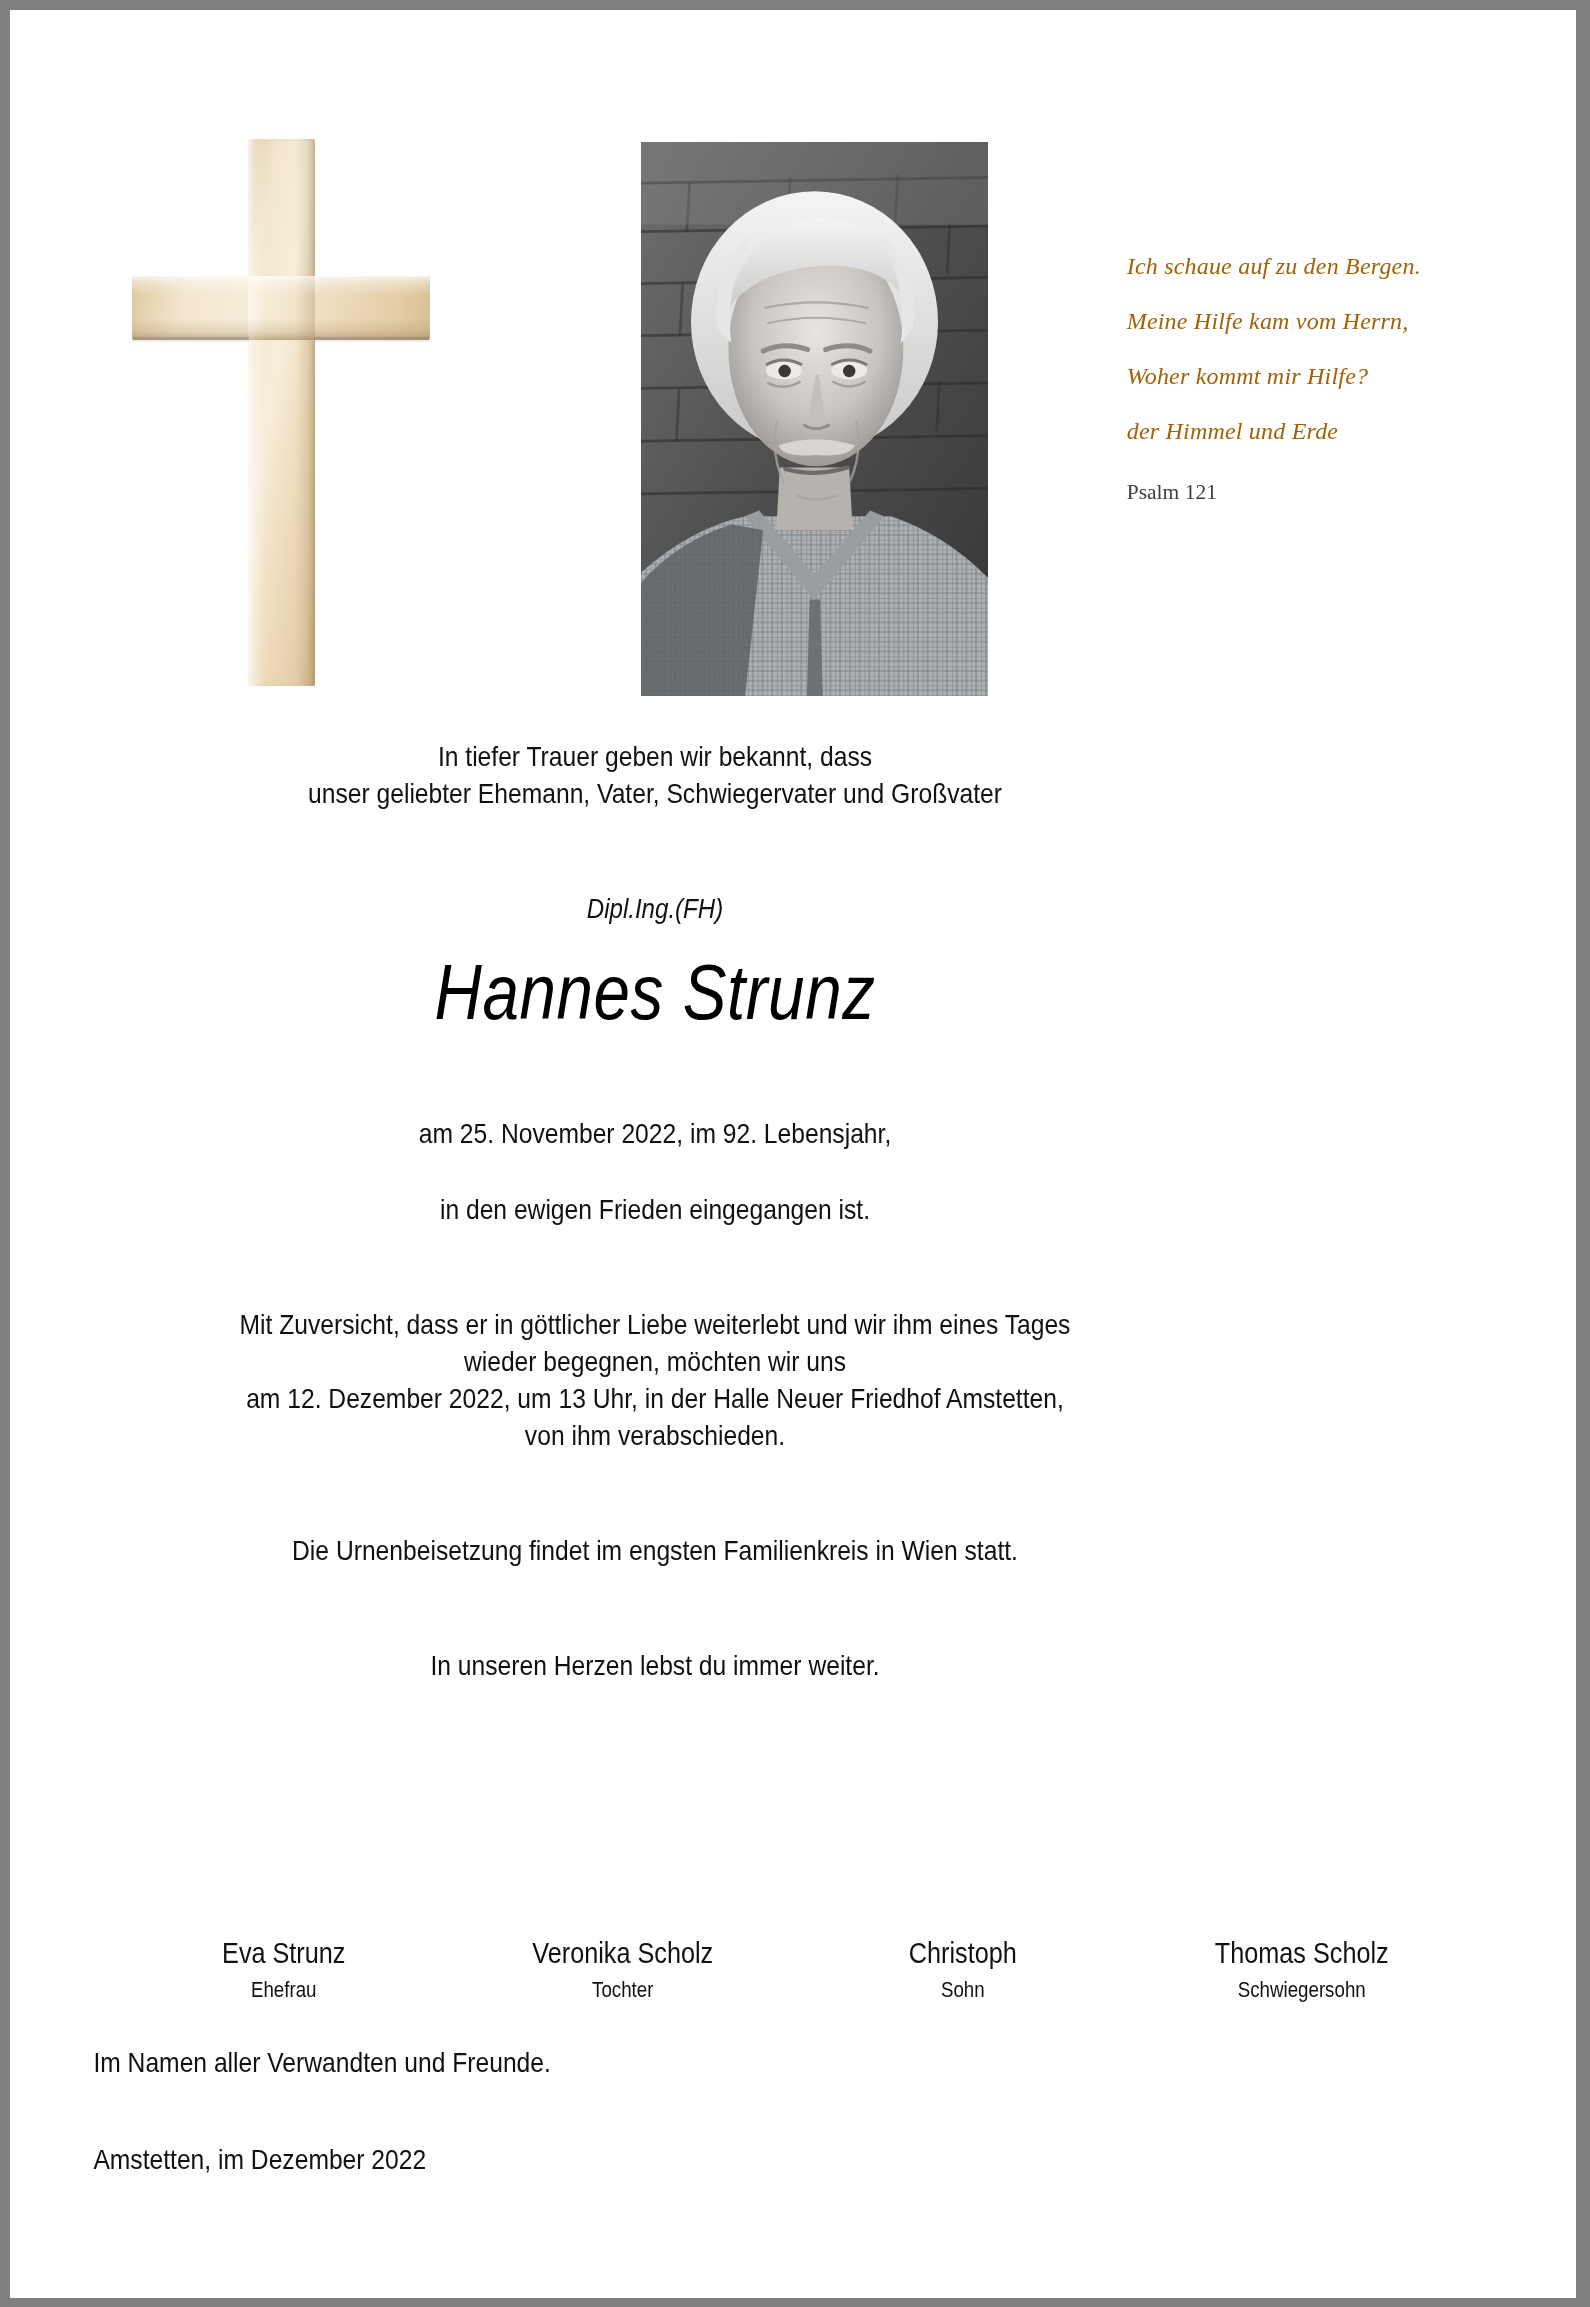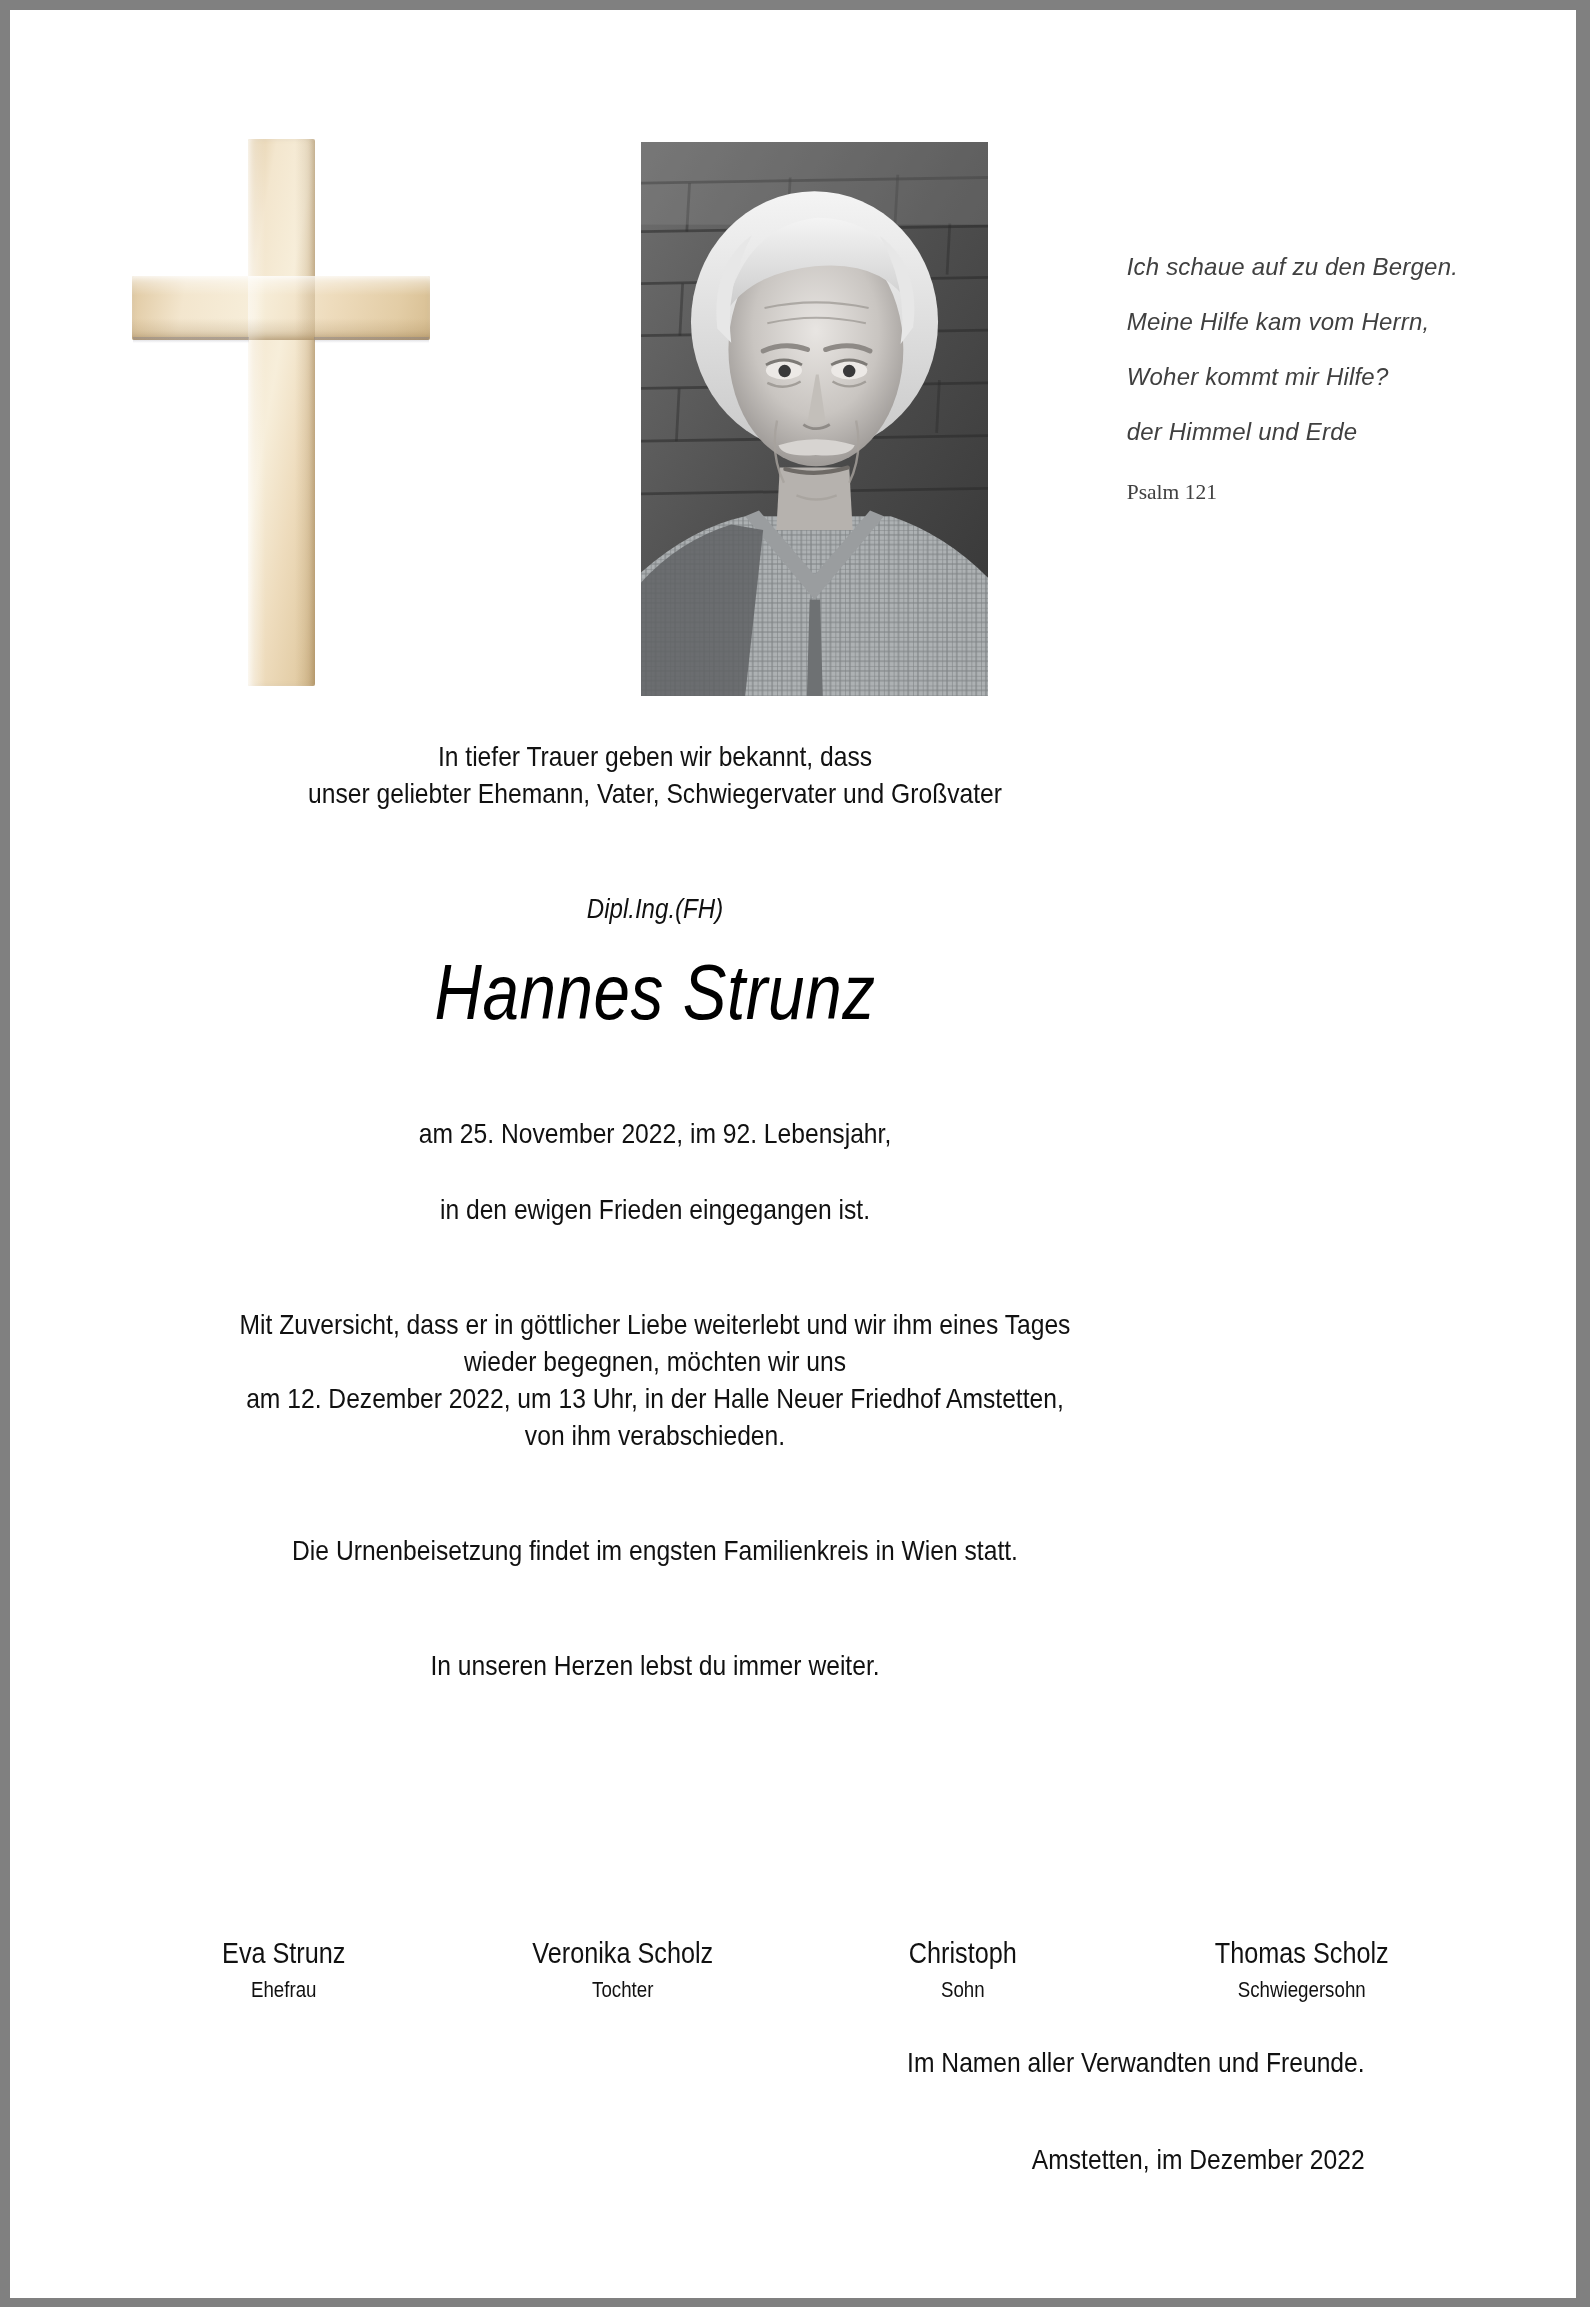--- a/index.html
+++ b/index.html
@@ -123,25 +123,25 @@
   #portrait-photo svg { display: block; width: 100%; height: 100%; }
 
   
   #quote-block {
     position: absolute;
     left: 1117px;
     top: 229px;
     width: 430px;
   }
   .quote-line {
-    font-family: Liberation Sans, sans-serif;
+    font-family: Liberation Serif, serif;
     font-style: italic;
     font-size: 24px;
     line-height: 55px;
-    color: #404040;
+    color: #a16207;
     white-space: nowrap;
     letter-spacing: 0.2px;
   }
   #quote-source {
     font-family: "Liberation Serif", "DejaVu Serif", serif;
     font-style: normal;
     font-size: 21.5px;
     line-height: 43px;
     color: #404040;
     margin-top: 12.5px;
@@ -217,22 +217,21 @@
     margin-top: 5.5px;
     transform: scaleX(0.87);
   }
 
   
   #closing-block {
     position: absolute;
     left: 0;
     top: 2034px;
     width: 1390px;
-    text-align: right;
-    padding-left: 48px;
+    text-align: left;
   }
 </style>
 </head>
 <body>
 
 <div id="page-frame">
   <div id="page">
 
     <div id="top-band">
 

